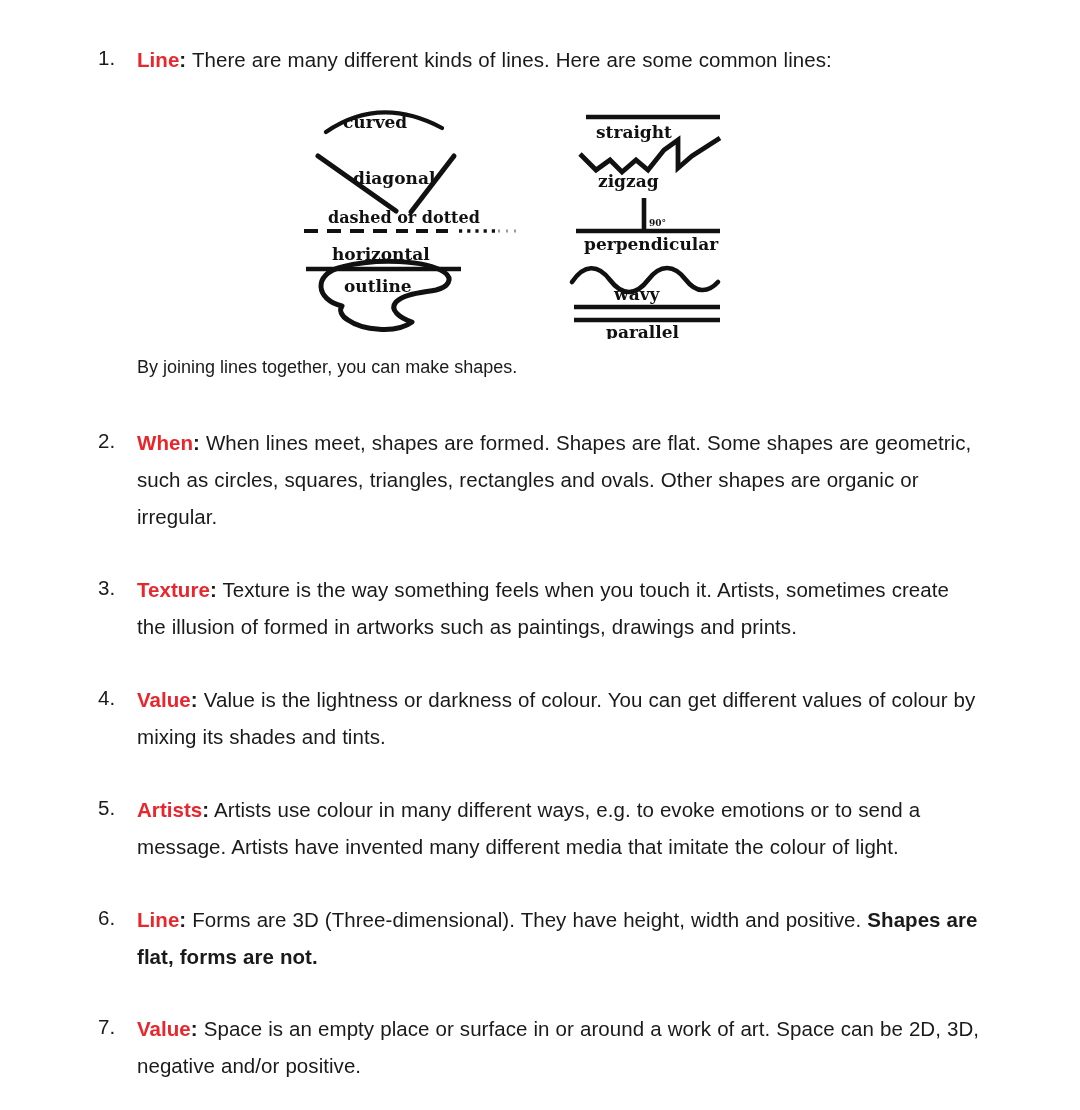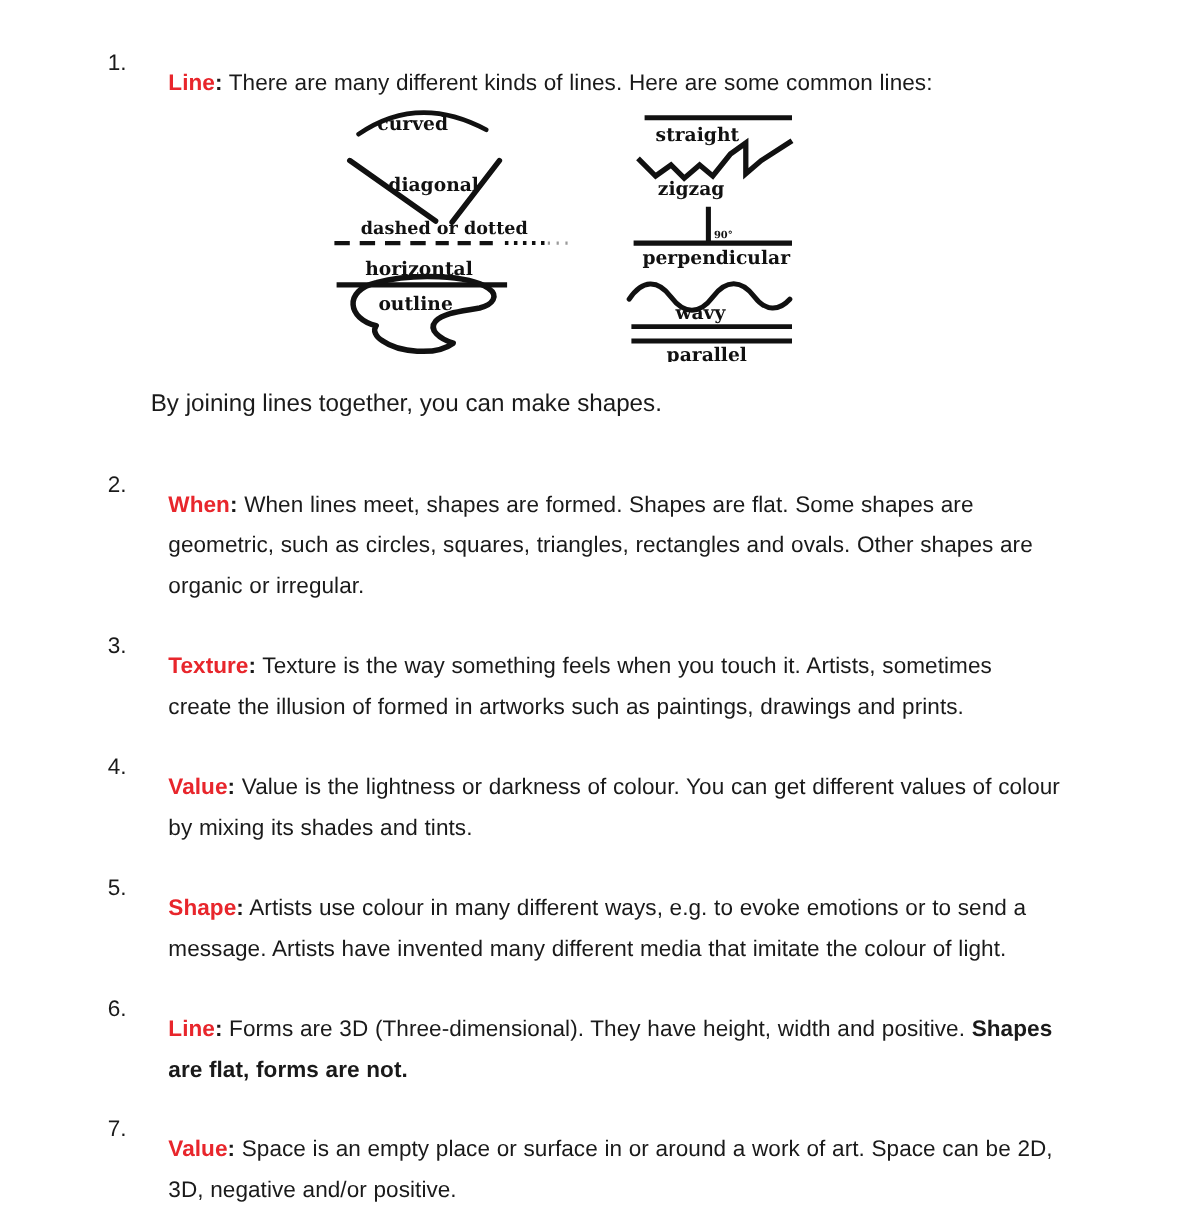--- a/index.html
+++ b/index.html
@@ -49,36 +49,36 @@
     font-size: 20.5px;
     line-height: 34px;
     color: #1a1a1a;
   }
 
   .para {
     font-size: 20.5px;
     line-height: 37px;
     letter-spacing: 0.05px;
     text-align: left;
-    margin: 16px;
+    margin: 0;
     word-spacing: 0.3px;
   }
 
   .kw {
     font-weight: bold;
     color: #e8262c;
   }
 
   .strong {
     font-weight: bold;
     color: #1a1a1a;
   }
 
   .subpara {
-    font-size: 22px;
+    font-size: 18px;
     line-height: 34px;
     margin: 0;
   }
 
   
   .diagram-wrap {
     position: relative;
     margin: 0;
   }
   .diagram {
@@ -97,21 +97,21 @@
 
   <div class="list">
 
     <div class="item" style="position:absolute; left:0; top:41px;">
       <span class="marker">1.</span>
       <p class="para">
         <span class="kw">Line</span><span class="strong">:</span><span> There are many different kinds of lines. Here are some common lines:</span>
       </p>
     </div>
 
-    <div class="diagram-wrap" style="position:absolute; left:296px; top:84px; width:452px; height:245px;">
+    <div class="diagram-wrap" style="position:absolute; left:296px; top:94px; width:452px; height:245px;">
       <svg class="diagram" width="452" height="245" viewBox="0 0 452 245" xmlns="http://www.w3.org/2000/svg">
 
         <path d="M 30 38 Q 84 1 146 34" fill="none" stroke="#111111" stroke-width="4.2" stroke-linecap="round"></path>
         <text class="dg-label" x="47" y="34" font-size="17">curved</text>
 
         <line x1="22" y1="62" x2="100" y2="117" stroke="#111111" stroke-width="5" stroke-linecap="round"></line>
         <line x1="158" y1="62" x2="115" y2="118" stroke="#111111" stroke-width="5" stroke-linecap="round"></line>
         <text class="dg-label" x="57" y="90" font-size="17">diagonal</text>
 
         <text class="dg-label" x="32" y="129" font-size="16">dashed or dotted</text>
@@ -179,21 +179,21 @@
     <div class="item" style="position:absolute; left:0; top:681px;">
       <span class="marker">4.</span>
       <p class="para">
         <span class="kw">Value</span><span class="strong">:</span><span> Value is the lightness or darkness of colour. You can get different values of colour by mixing its shades and tints.</span>
       </p>
     </div>
 
     <div class="item" style="position:absolute; left:0; top:791px;">
       <span class="marker">5.</span>
       <p class="para">
-        <span class="kw">Shape</span><span class="strong">:</span><span> Artists use colour in many different ways, e.g. to evoke emotions or to send a message. Artists have invented many different media that imitate the colour of light.</span>
+        <span class="kw">Artists</span><span class="strong">:</span><span> Artists use colour in many different ways, e.g. to evoke emotions or to send a message. Artists have invented many different media that imitate the colour of light.</span>
       </p>
     </div>
 
     <div class="item" style="position:absolute; left:0; top:901px;">
       <span class="marker">6.</span>
       <p class="para">
         <span class="kw">Line</span><span class="strong">:</span><span> Forms are 3D (Three-dimensional). They have height, width and positive. </span><span class="strong">Shapes are flat, forms are not.</span>
       </p>
     </div>
 

